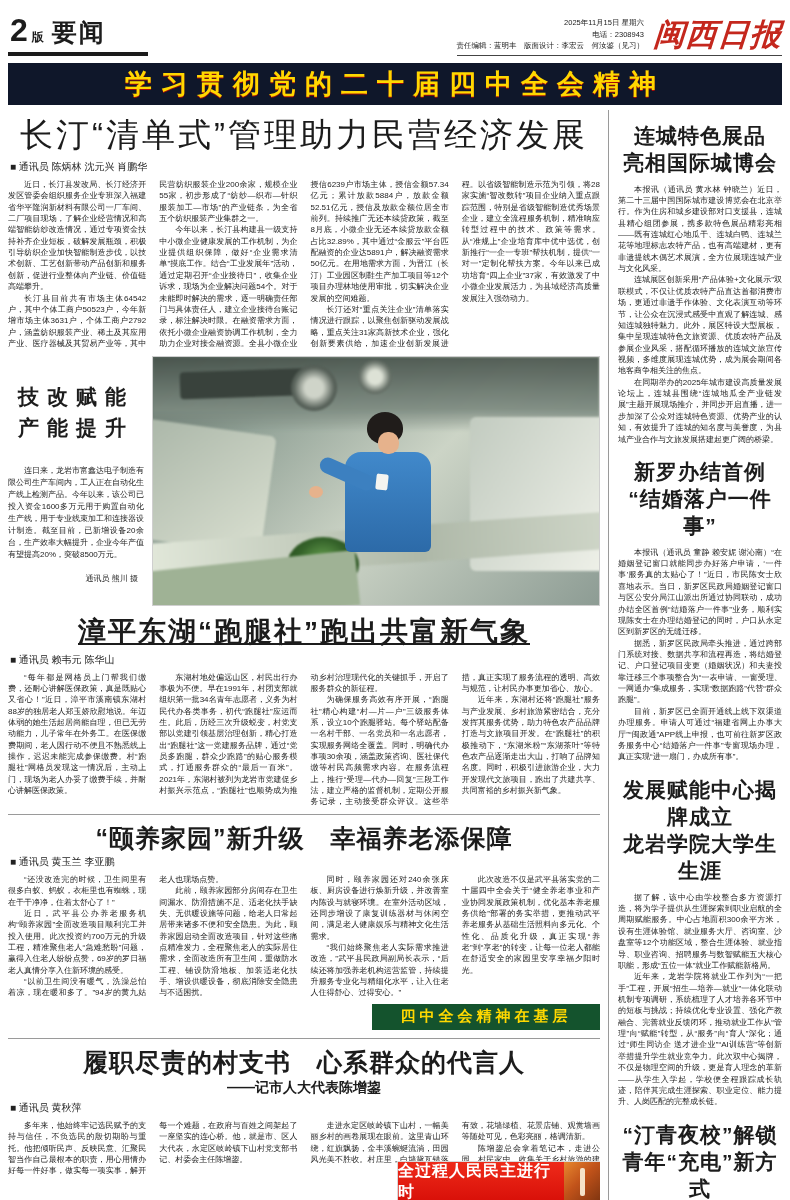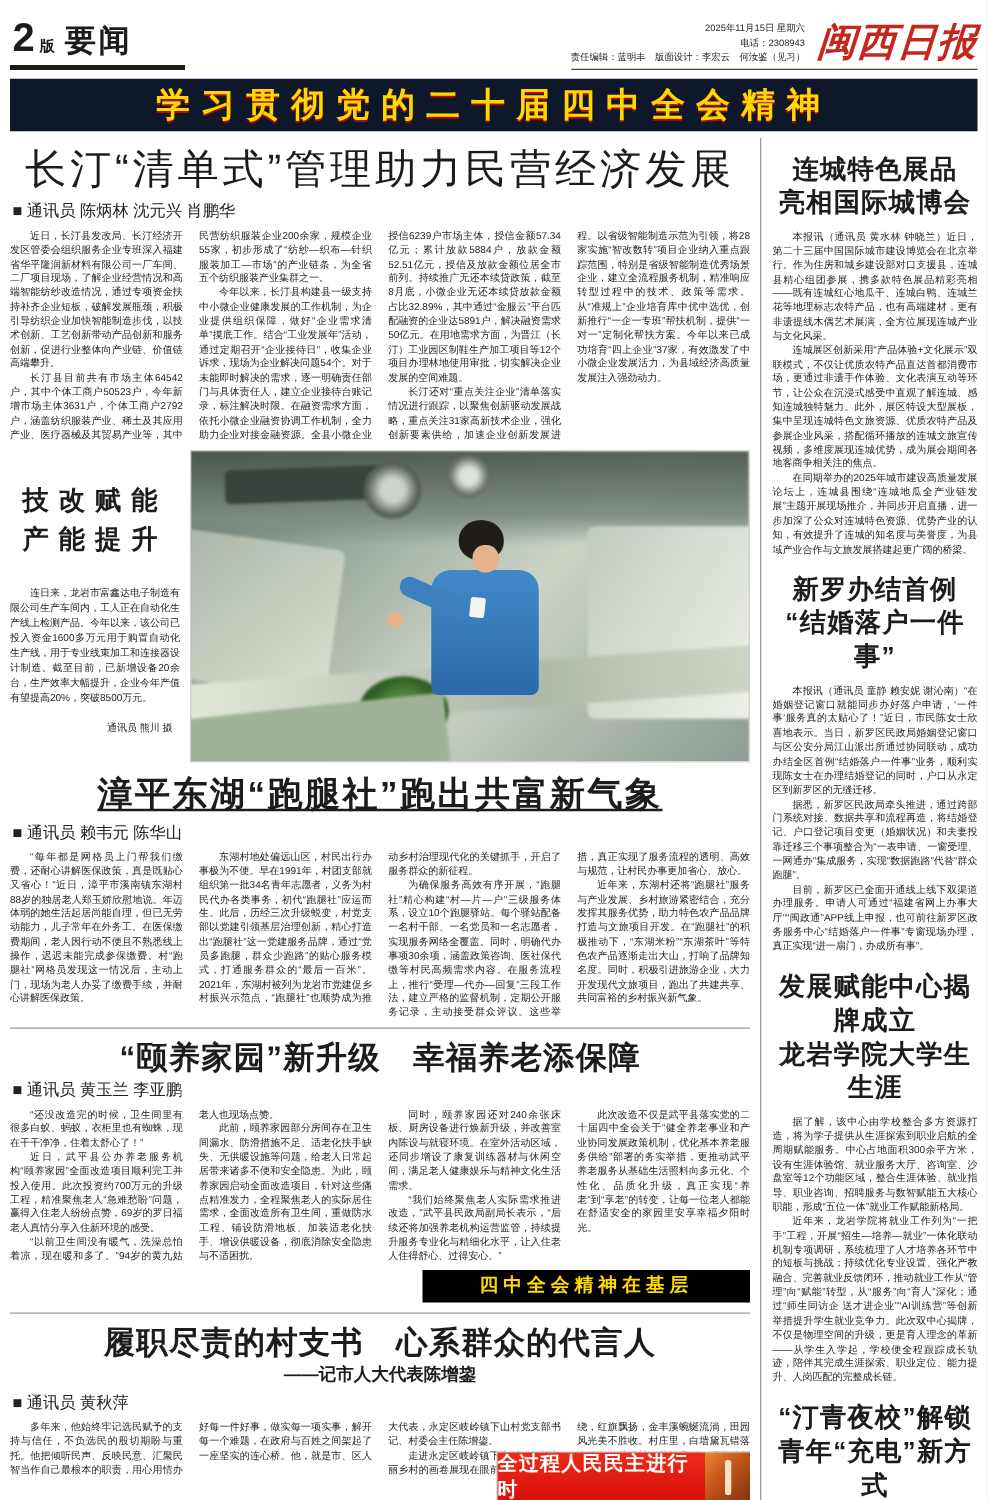--- a/index.html
+++ b/index.html
@@ -22,21 +22,21 @@
   .banner-text{color:#ffd800;font-size:27px;font-weight:900;letter-spacing:9px;text-shadow:0 1px 0 #a50b08;}
   
   .content{display:flex;margin-top:5px;height:1094px;overflow:hidden;}
   .main-col{width:592px;display:flex;flex-direction:column;min-width:0;}
   .sidebar{flex:1;border-left:1px solid #9a9a9a;margin-left:8px;padding-left:9px;min-width:0;}
   
   .h1{font-size:33px;font-weight:400;text-align:center;letter-spacing:3px;margin:6px 0 6px 0;line-height:1.15;}
   .h2{font-size:28px;font-weight:900;text-align:center;letter-spacing:2px;margin:4px 0 4px 0;line-height:1.15;text-decoration:underline;}
   .h3{font-size:25px;font-weight:900;text-align:center;letter-spacing:1px;margin:4px 0 2px 0;line-height:1.2;}
   .subtitle{font-size:14px;font-weight:700;text-align:center;margin:2px 0 4px 0;}
-  .byline{font-size:13px;color:#222;margin:2px 0 5px 2px;}
+  .byline{font-size:10px;color:#222;margin:2px 0 5px 2px;}
   .cols{column-count:4;column-gap:13px;font-size:8px;line-height:1.42;text-align:justify;color:#1d1d1d;}
   .para{margin:0;text-indent:2em;}
   .hr{border-top:1px solid #9a9a9a;margin:6px 0 4px 0;}
   
   .photo-row{display:flex;gap:8px;margin:7px 0 6px 0;height:250px;}
   .photo-info{width:136px;display:flex;flex-direction:column;padding-top:26px;box-sizing:border-box;}
   .pi-title{font-size:21px;font-weight:900;letter-spacing:8px;text-align:center;line-height:1.45;}
   .pi-caption{font-size:8px;line-height:1.5;text-align:justify;text-indent:2em;margin-top:22px;}
   .pi-credit{font-size:8px;text-align:right;margin-top:4px;padding-right:6px;}
   .photo{flex:1;position:relative;overflow:hidden;background:linear-gradient(135deg,#5d6e66 0%,#93a398 25%,#ccd4c6 55%,#8d9c94 100%);border:1px solid #cfcfcf;}
@@ -51,21 +51,21 @@
   .ph-rail{bottom:16%;left:-2%;right:-2%;height:15%;background:linear-gradient(90deg,#e2e8da,#aeb8a8 60%,#cfd6c8);transform:rotate(-4deg);}
   .ph-coil{bottom:5%;left:30%;width:72px;height:56px;border-radius:50%;background:radial-gradient(circle,#5d9448 20%,#35632a 55%,#234719 100%);}
   .ph-fg{bottom:-4%;left:-2%;width:48%;height:22%;background:#9fb295;transform:rotate(-6deg);}
   .p-hair{top:22%;left:48%;width:36px;height:32px;background:#201c1a;border-radius:50% 50% 45% 45%;}
   .p-face{top:30%;left:50.5%;width:21px;height:22px;background:#e6b28c;border-radius:46%;}
   .p-body{top:38%;left:43%;width:86px;height:100px;background:linear-gradient(180deg,#4189cb,#2c6aa8);border-radius:16px 16px 6px 6px;}
   .p-arm{top:44%;left:37%;width:58px;height:16px;background:#3c80c0;border-radius:8px;transform:rotate(24deg);}
   .p-hand{top:52%;left:35%;width:14px;height:12px;background:#e6b28c;border-radius:50%;}
   .p-card{top:47%;left:50%;width:12px;height:16px;background:#f4f4f0;border-radius:2px;transform:rotate(6deg);}
   
-  .badge{width:262px;height:26px;background:#000000;color:#ffd800;font-size:15px;font-weight:900;letter-spacing:4px;display:flex;align-items:center;justify-content:center;margin:5px 0 2px auto;}
+  .badge{width:228px;height:26px;background:#14532d;color:#ffd800;font-size:15px;font-weight:900;letter-spacing:4px;display:flex;align-items:center;justify-content:center;margin:5px 0 2px auto;}
   .village{flex:1;min-height:0;position:relative;overflow:hidden;}
   .village .cols{height:calc(100% - 96px);column-fill:auto;overflow:hidden;}
   .gov-banner{position:absolute;right:0;bottom:2px;width:202px;height:40px;display:flex;box-shadow:0 0 0 1px #d9d9d9;}
   .gb-text{flex:1;background:linear-gradient(180deg,#ee2b1a,#d80f08);color:#ffffff;font-size:16px;font-weight:900;letter-spacing:1px;display:flex;align-items:center;justify-content:center;}
   .gb-img{width:36px;background:linear-gradient(135deg,#e8882f 0%,#c2531a 45%,#7e3410 100%);position:relative;}
   .gb-img:after{content:"";position:absolute;left:45%;top:15%;width:5px;height:70%;background:#f5e2c8;border-radius:2px;}
   
   .sb-art{margin-bottom:13px;margin-top:12px;}
   .sb-h{font-size:21px;font-weight:900;text-align:center;line-height:1.3;letter-spacing:1px;margin:6px 0 7px 0;}
   .sb-p{font-size:8px;line-height:1.42;text-align:justify;text-indent:2em;margin:0;color:#1d1d1d;}

